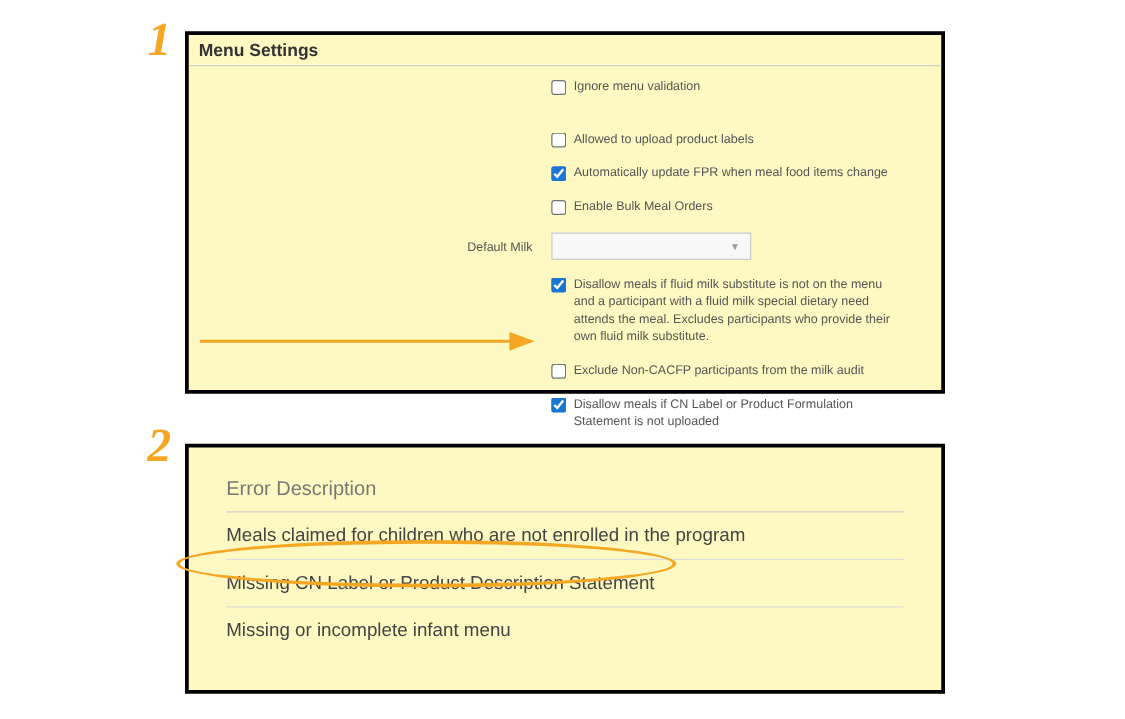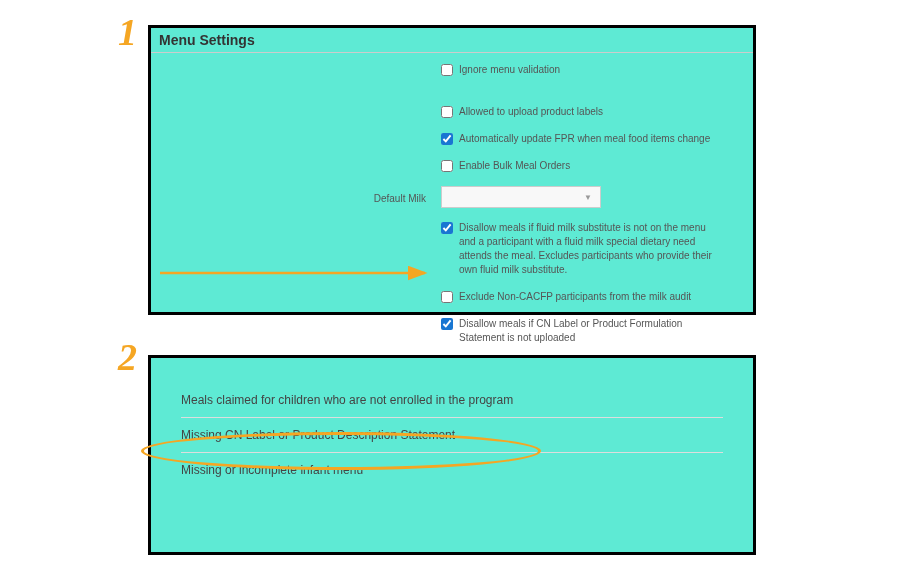--- a/index.html
+++ b/index.html
@@ -22,21 +22,21 @@
       font-style: italic;
       color: #f5a623;
       z-index: 10;
     }
     .num-1 { top: 10px; left: 118px; }
     .num-2 { top: 335px; left: 118px; }
     
     .panel {
       position: absolute;
       border: 3px solid #000;
-      background: #5eead4;
+      background: #fef9c3;
     }
     .panel-1 {
       top: 25px;
       left: 148px;
       width: 608px;
       height: 290px;
     }
     .panel-2 {
       top: 355px;
       left: 148px;
@@ -129,21 +129,21 @@
     
     .error-title {
       font-size: 16px;
       color: #777;
       font-weight: normal;
       padding-bottom: 8px;
       border-bottom: 1px solid #ccc;
     }
     
     .error-item {
-      font-size: 12px;
+      font-size: 15px;
       color: #444;
       padding: 10px 0;
       border-bottom: 1px solid #ddd;
       position: relative;
     }
     
     .highlight-ellipse {
       position: absolute;
       border: 3px solid #f5a623;
       border-radius: 50%;
@@ -234,18 +234,19 @@
   <defs>
     <marker id="arrowhead" markerWidth="8" markerHeight="8" refX="7" refY="3" orient="auto">
       <polygon points="0 0, 8 3, 0 6" fill="#f5a623"></polygon>
     </marker>
   </defs>
   <line x1="0" y1="10" x2="265" y2="10" stroke="#f5a623" stroke-width="2.5" marker-end="url(#arrowhead)"></line>
 </svg>
 
 <div class="panel panel-2">
   <div class="body">
+    <div class="error-title">Error Description</div>
     <div class="error-item">Meals claimed for children who are not enrolled in the program</div>
     <div class="error-item">Missing CN Label or Product Description Statement</div>
     <div class="error-item" style="border-bottom:none">Missing or incomplete infant menu</div>
     <div class="highlight-ellipse" style="top:74px; left:-10px; width:400px; height:38px;"></div>
   </div>
 </div>
 
 </body></html>

